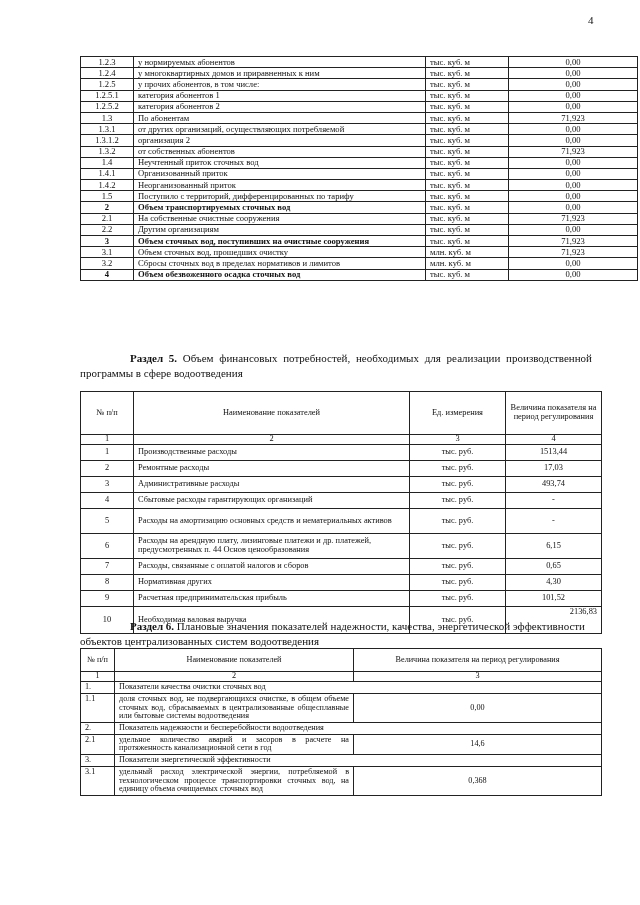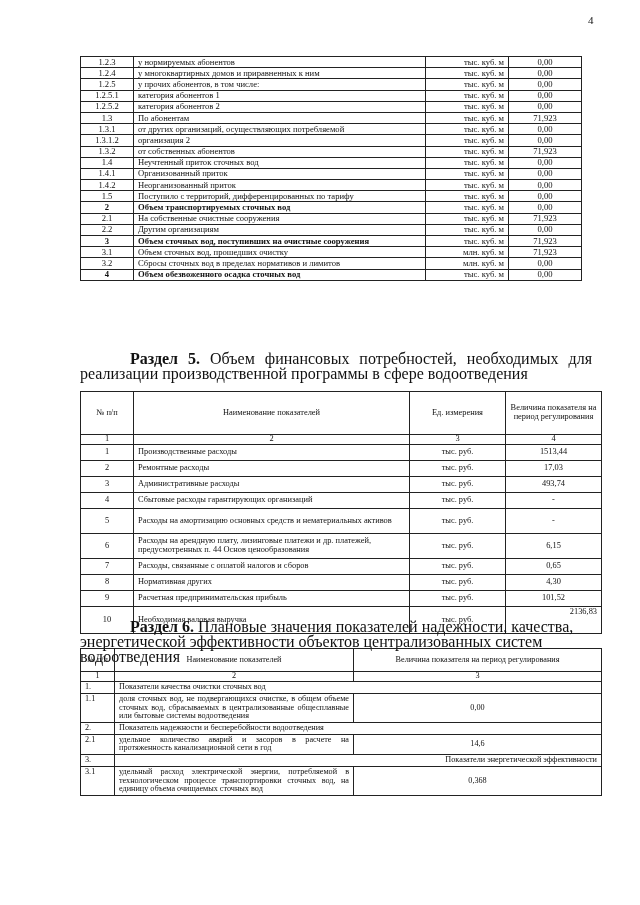--- a/index.html
+++ b/index.html
@@ -4,29 +4,29 @@
 <style>
   html, body { margin: 0; padding: 0; background: #ffffff; }
   body {
     width: 640px; height: 905px; position: relative; overflow: hidden;
     font-family: "Liberation Serif", serif; color: #111;
   }
   .page-num { position: absolute; left: 588px; top: 14px; font-size: 11px; }
   table { border-collapse: collapse; position: absolute; table-layout: fixed; }
   td, th { border: 1px solid #222; padding: 0 4px; font-weight: normal; line-height: 1.05; }
   
-  #t1 { left: 80px; top: 56px; width: 502px; font-size: 8.6px; }
+  #t1 { left: 80px; top: 56px; width: 558px; font-size: 8.6px; }
   #t1 td { height: 10.2px; padding-top: 0; padding-bottom: 0; }
   #t1 td.c1 { text-align: center; width: 44px; }
   #t1 td.c2 { width: 283px; }
-  #t1 td.c3 { width: 74px; text-align: right; }
+  #t1 td.c3 { width: 74px; text-align: left; }
   #t1 td.c4 { text-align: center; }
   #t1 tr.bold td.c1, #t1 tr.bold td.c2 { font-weight: bold; }
   
-  .section-title { position: absolute; font-size: 16px; line-height: 15px; }
+  .section-title { position: absolute; font-size: 11px; line-height: 15px; }
   .section-title b { font-weight: bold; }
   #s5 { left: 80px; top: 351px; width: 512px; text-indent: 50px; text-align: justify; }
   #s6 { left: 80px; top: 619px; width: 512px; text-indent: 50px; }
   
   #t2 { left: 80px; top: 391px; width: 522px; font-size: 8.4px; }
   #t2 td { padding: 1px 4px; }
   #t2 .c1 { width: 44px; text-align: center; }
   #t2 .c2 { width: 267px; }
   #t2 .c3 { width: 87px; text-align: center; }
   #t2 .c4 { text-align: center; }
@@ -287,21 +287,21 @@
         <td class="c1">2.</td>
         <td class="c2" colspan="2" style="text-align: left;">Показатель надежности и бесперебойности водоотведения</td>
       </tr>
       <tr>
         <td class="c1" style="vertical-align: top;">2.1</td>
         <td class="c2">удельное количество аварий и засоров в расчете на протяженность канализационной сети в год</td>
         <td class="c3">14,6</td>
       </tr>
       <tr class="grp">
         <td class="c1">3.</td>
-        <td class="c2" colspan="2" style="text-align: right; margin-top: 41px;">Показатели энергетической эффективности</td>
+        <td class="c2" colspan="2" style="text-align: left; margin-top: 41px;">Показатели энергетической эффективности</td>
       </tr>
       <tr>
         <td class="c1" style="vertical-align: top;">3.1</td>
         <td class="c2">удельный расход электрической энергии, потребляемой в технологическом процессе транспортировки сточных вод, на единицу объема очищаемых сточных вод</td>
         <td class="c3">0,368</td>
       </tr>
     </tbody>
 </table>
 
 </body></html>

